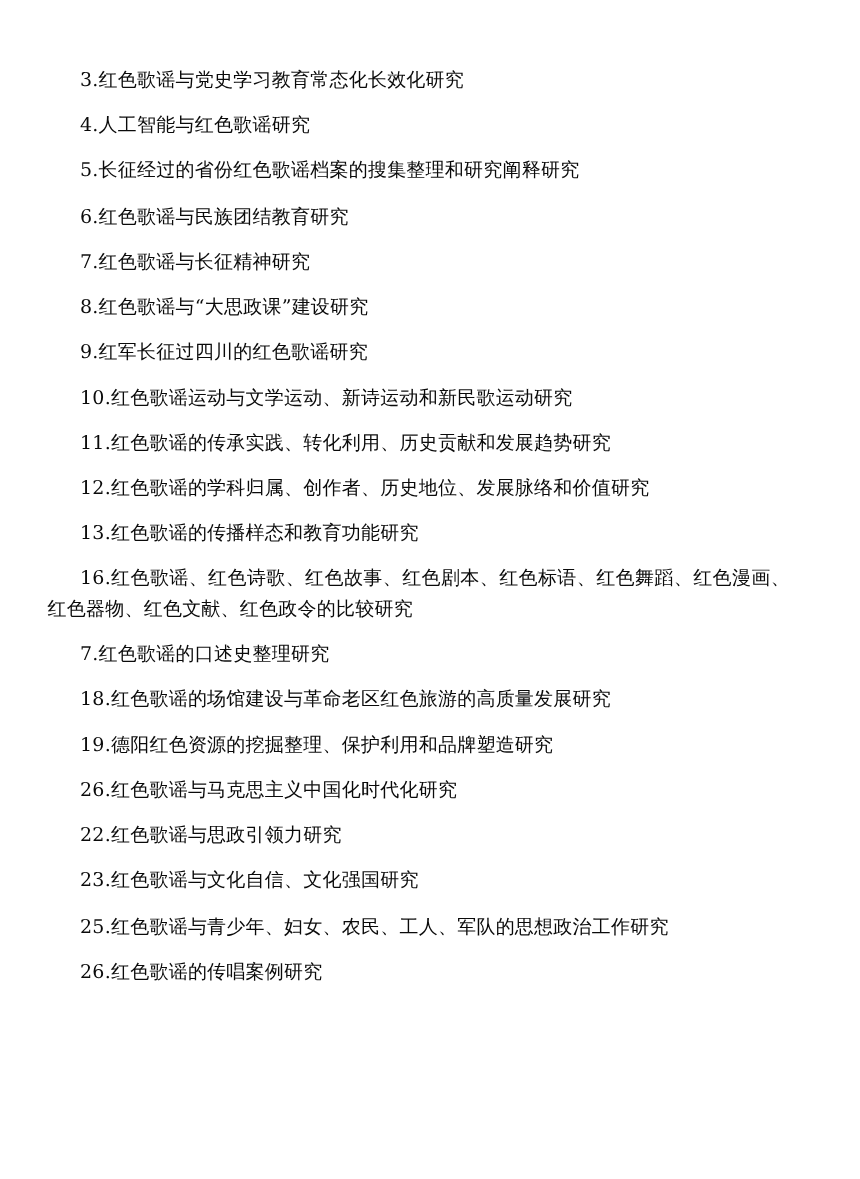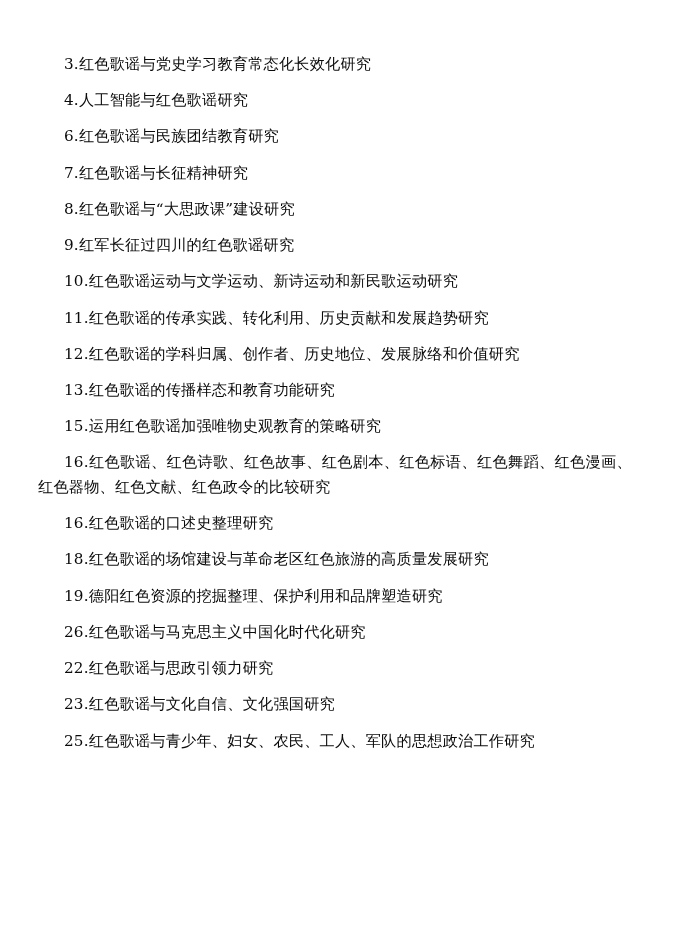--- a/index.html
+++ b/index.html
@@ -42,31 +42,32 @@
     margin-bottom: 0;
   }
 </style>
 </head>
 <body>
 
 <div class="page">
   <ul class="doc-list">
     <li class="doc-item">3.红色歌谣与党史学习教育常态化长效化研究</li>
     <li class="doc-item">4.人工智能与红色歌谣研究</li>
+    <li class="doc-item">5.长征经过的省份红色歌谣档案的搜集整理和研究阐释研究</li>
     <li class="doc-item">6.红色歌谣与民族团结教育研究</li>
     <li class="doc-item">7.红色歌谣与长征精神研究</li>
     <li class="doc-item">8.红色歌谣与“大思政课”建设研究</li>
     <li class="doc-item">9.红军长征过四川的红色歌谣研究</li>
     <li class="doc-item">10.红色歌谣运动与文学运动、新诗运动和新民歌运动研究</li>
     <li class="doc-item">11.红色歌谣的传承实践、转化利用、历史贡献和发展趋势研究</li>
     <li class="doc-item">12.红色歌谣的学科归属、创作者、历史地位、发展脉络和价值研究</li>
     <li class="doc-item">13.红色歌谣的传播样态和教育功能研究</li>
-    <li class="doc-item">15.运用红色歌谣加强唯物史观教育的策略研究</li>
     <li class="doc-item">16.红色歌谣、红色诗歌、红色故事、红色剧本、红色标语、红色舞蹈、红色漫画、红色器物、红色文献、红色政令的比较研究</li>
-    <li class="doc-item">16.红色歌谣的口述史整理研究</li>
+    <li class="doc-item">7.红色歌谣的口述史整理研究</li>
     <li class="doc-item">18.红色歌谣的场馆建设与革命老区红色旅游的高质量发展研究</li>
     <li class="doc-item">19.德阳红色资源的挖掘整理、保护利用和品牌塑造研究</li>
     <li class="doc-item">26.红色歌谣与马克思主义中国化时代化研究</li>
     <li class="doc-item">22.红色歌谣与思政引领力研究</li>
     <li class="doc-item">23.红色歌谣与文化自信、文化强国研究</li>
     <li class="doc-item">25.红色歌谣与青少年、妇女、农民、工人、军队的思想政治工作研究</li>
+    <li class="doc-item">26.红色歌谣的传唱案例研究</li>
   </ul>
 </div>
 
 </body></html>

